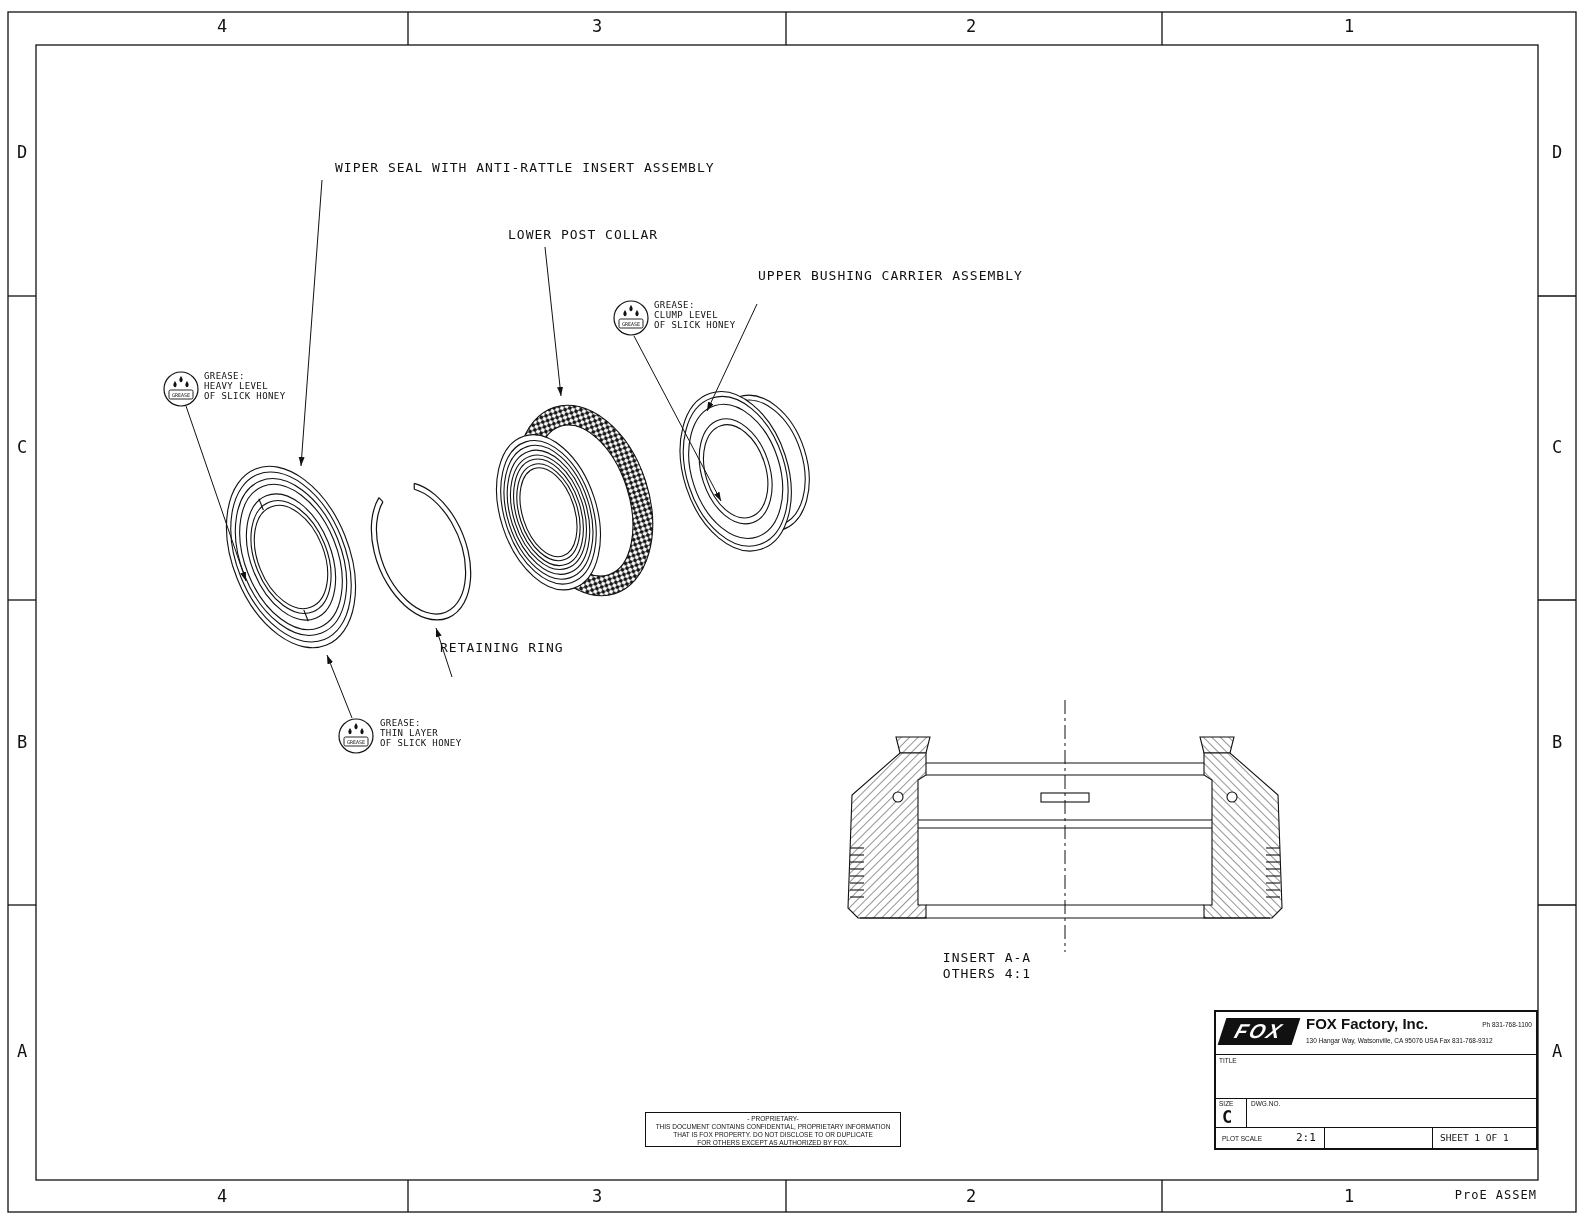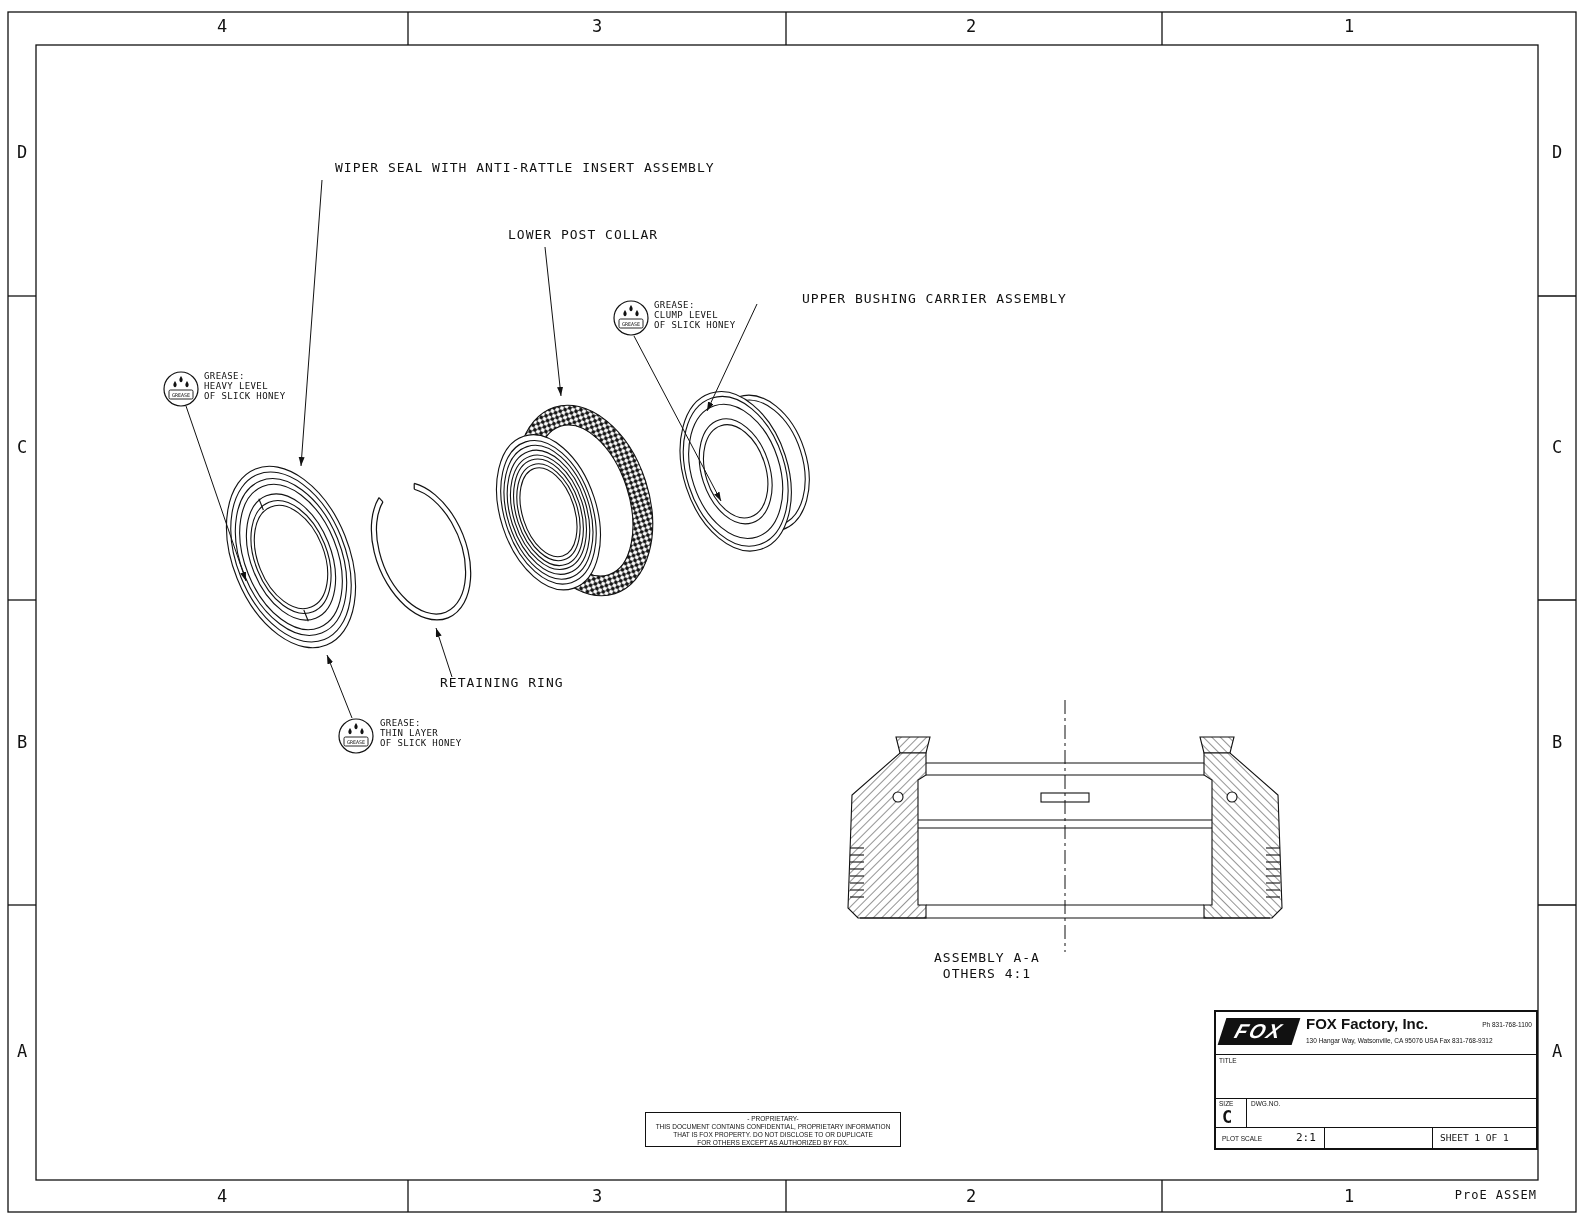--- a/index.html
+++ b/index.html
@@ -184,41 +184,41 @@
 <div class="abs zone" style="left:10px;top:437px;">C</div>
 <div class="abs zone" style="left:10px;top:732px;">B</div>
 <div class="abs zone" style="left:10px;top:1041px;">A</div>
 <div class="abs zone" style="left:1545px;top:142px;">D</div>
 <div class="abs zone" style="left:1545px;top:437px;">C</div>
 <div class="abs zone" style="left:1545px;top:732px;">B</div>
 <div class="abs zone" style="left:1545px;top:1041px;">A</div>
 
 <div class="abs cadlabel" style="left:305px;top:160px;margin-left:30px;">WIPER SEAL WITH ANTI-RATTLE INSERT ASSEMBLY</div>
 <div class="abs cadlabel" style="left:508px;top:227px;">LOWER POST COLLAR</div>
-<div class="abs cadlabel" style="left:758px;top:291px;margin-left:44px;">UPPER BUSHING CARRIER ASSEMBLY</div>
-<div class="abs cadlabel" style="left:440px;top:675px;">RETAINING RING</div>
+<div class="abs cadlabel" style="left:758px;top:268px;">UPPER BUSHING CARRIER ASSEMBLY</div>
+<div class="abs cadlabel" style="left:440px;top:640px;">RETAINING RING</div>
 
 <div class="abs greasetxt" style="left:204px;top:371px;">
   <div>GREASE:</div>
   <div>HEAVY LEVEL</div>
   <div>OF SLICK HONEY</div>
 </div>
 <div class="abs greasetxt" style="left:654px;top:300px;">
   <div>GREASE:</div>
   <div>CLUMP LEVEL</div>
   <div>OF SLICK HONEY</div>
 </div>
 <div class="abs greasetxt" style="left:380px;top:718px;">
   <div>GREASE:</div>
   <div>THIN LAYER</div>
   <div>OF SLICK HONEY</div>
 </div>
 
 <div class="abs sectxt" style="left:897px;top:950px;">
-  <div>ASSEMBLY A-A</div>
+  <div>INSERT A-A</div>
   <div>OTHERS 4:1</div>
 </div>
 
 <div class="abs propbox">
   <div>- PROPRIETARY-</div>
   <div>THIS DOCUMENT CONTAINS CONFIDENTIAL, PROPRIETARY INFORMATION</div>
   <div>THAT IS FOX PROPERTY.  DO NOT DISCLOSE TO OR DUPLICATE</div>
   <div>FOR OTHERS EXCEPT AS AUTHORIZED BY FOX.</div>
 </div>
 

